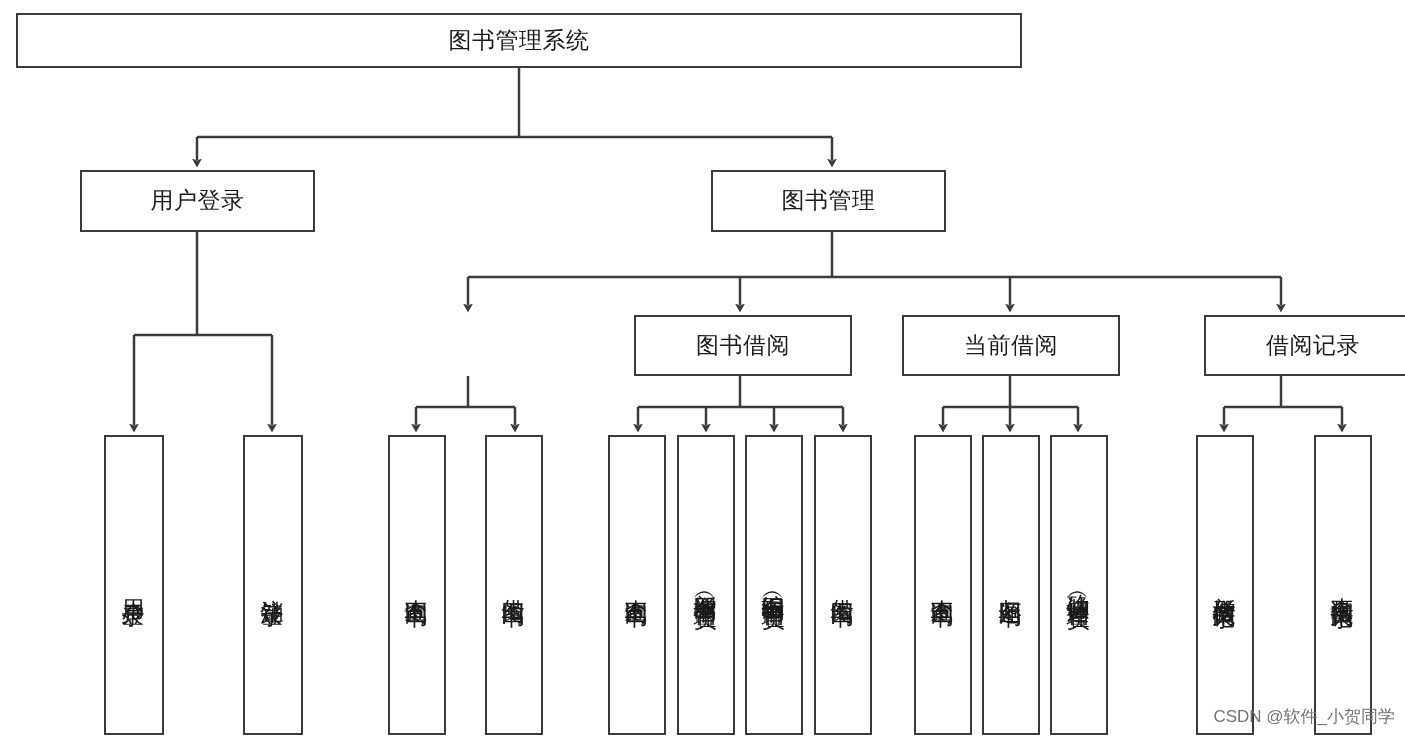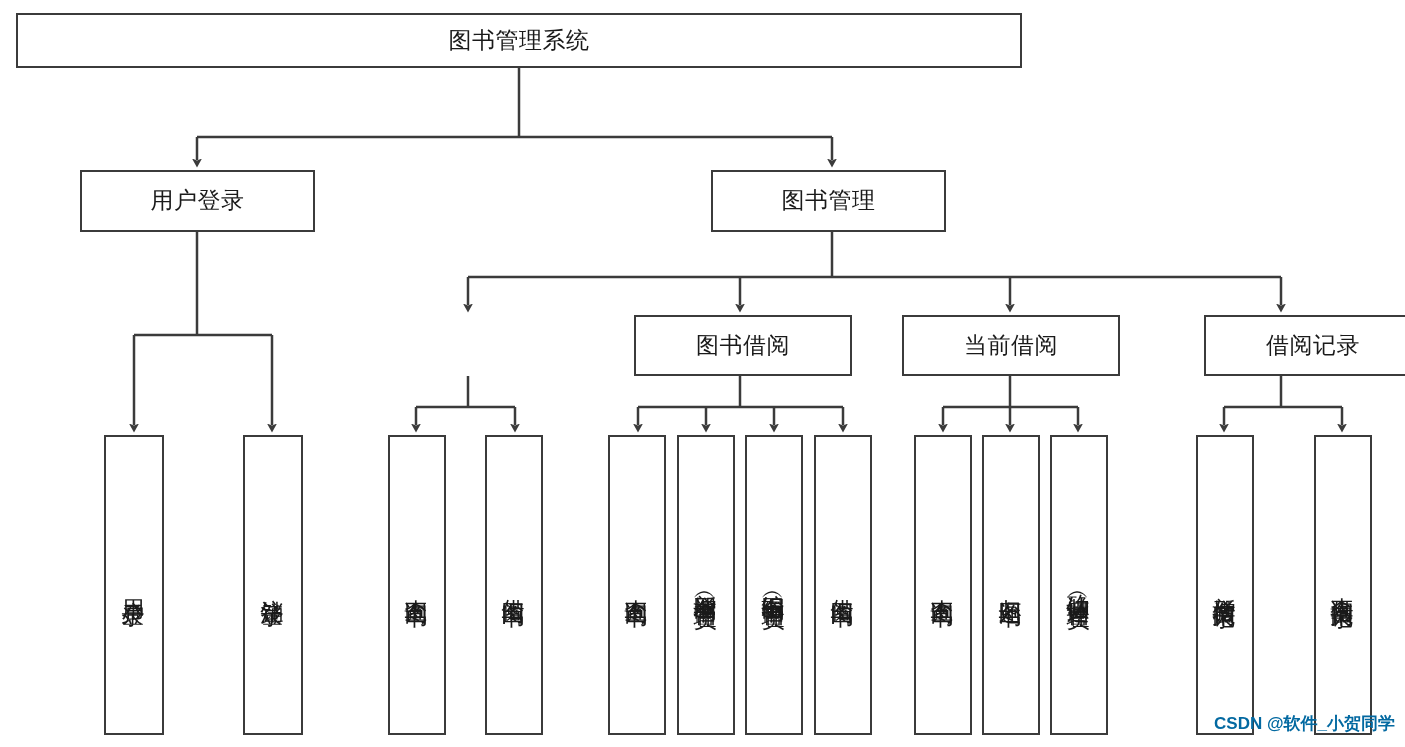--- a/index.html
+++ b/index.html
@@ -50,26 +50,25 @@
   }
   .node-box.vertical .node-label {
     writing-mode: vertical-rl;
     text-orientation: upright;
     white-space: normal;
     text-align: center;
   }
   #watermark {
     position: absolute;
     right: 10px;
-    bottom: 12px;
+    bottom: 19px;
     font-size: 17px;
-    color: #0369a1;
+    color: #737373;
     white-space: nowrap;
     pointer-events: none;
-    font-weight: bold;
   }
 </style>
 </head>
 <body>
 
 <div id="canvas">
 
   <svg id="diagram-svg" width="1405" height="747" viewBox="0 0 1405 747">
     <defs>
       <marker id="arrowhead" markerWidth="9" markerHeight="10" refX="1.5" refY="5" orient="auto" markerUnits="userSpaceOnUse">

